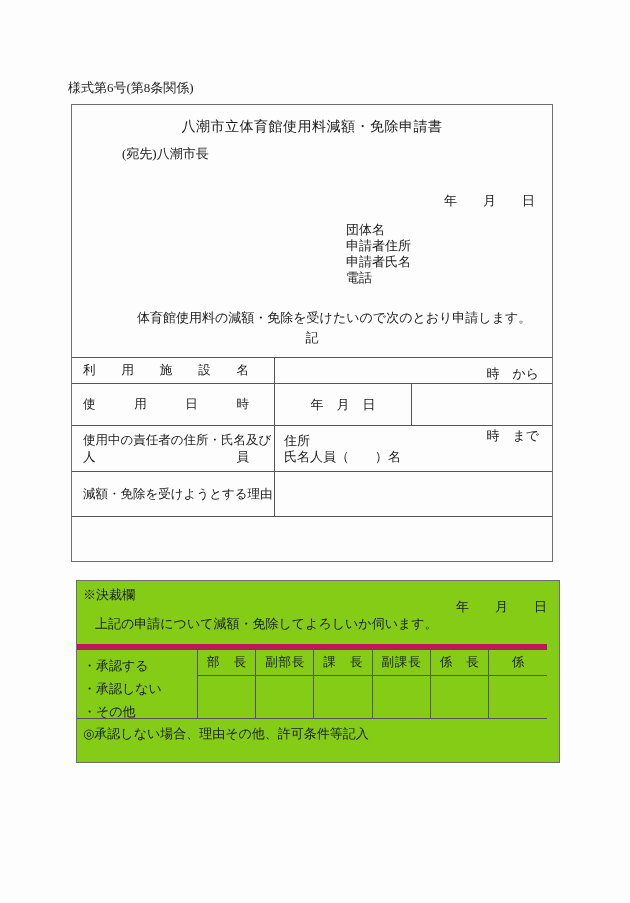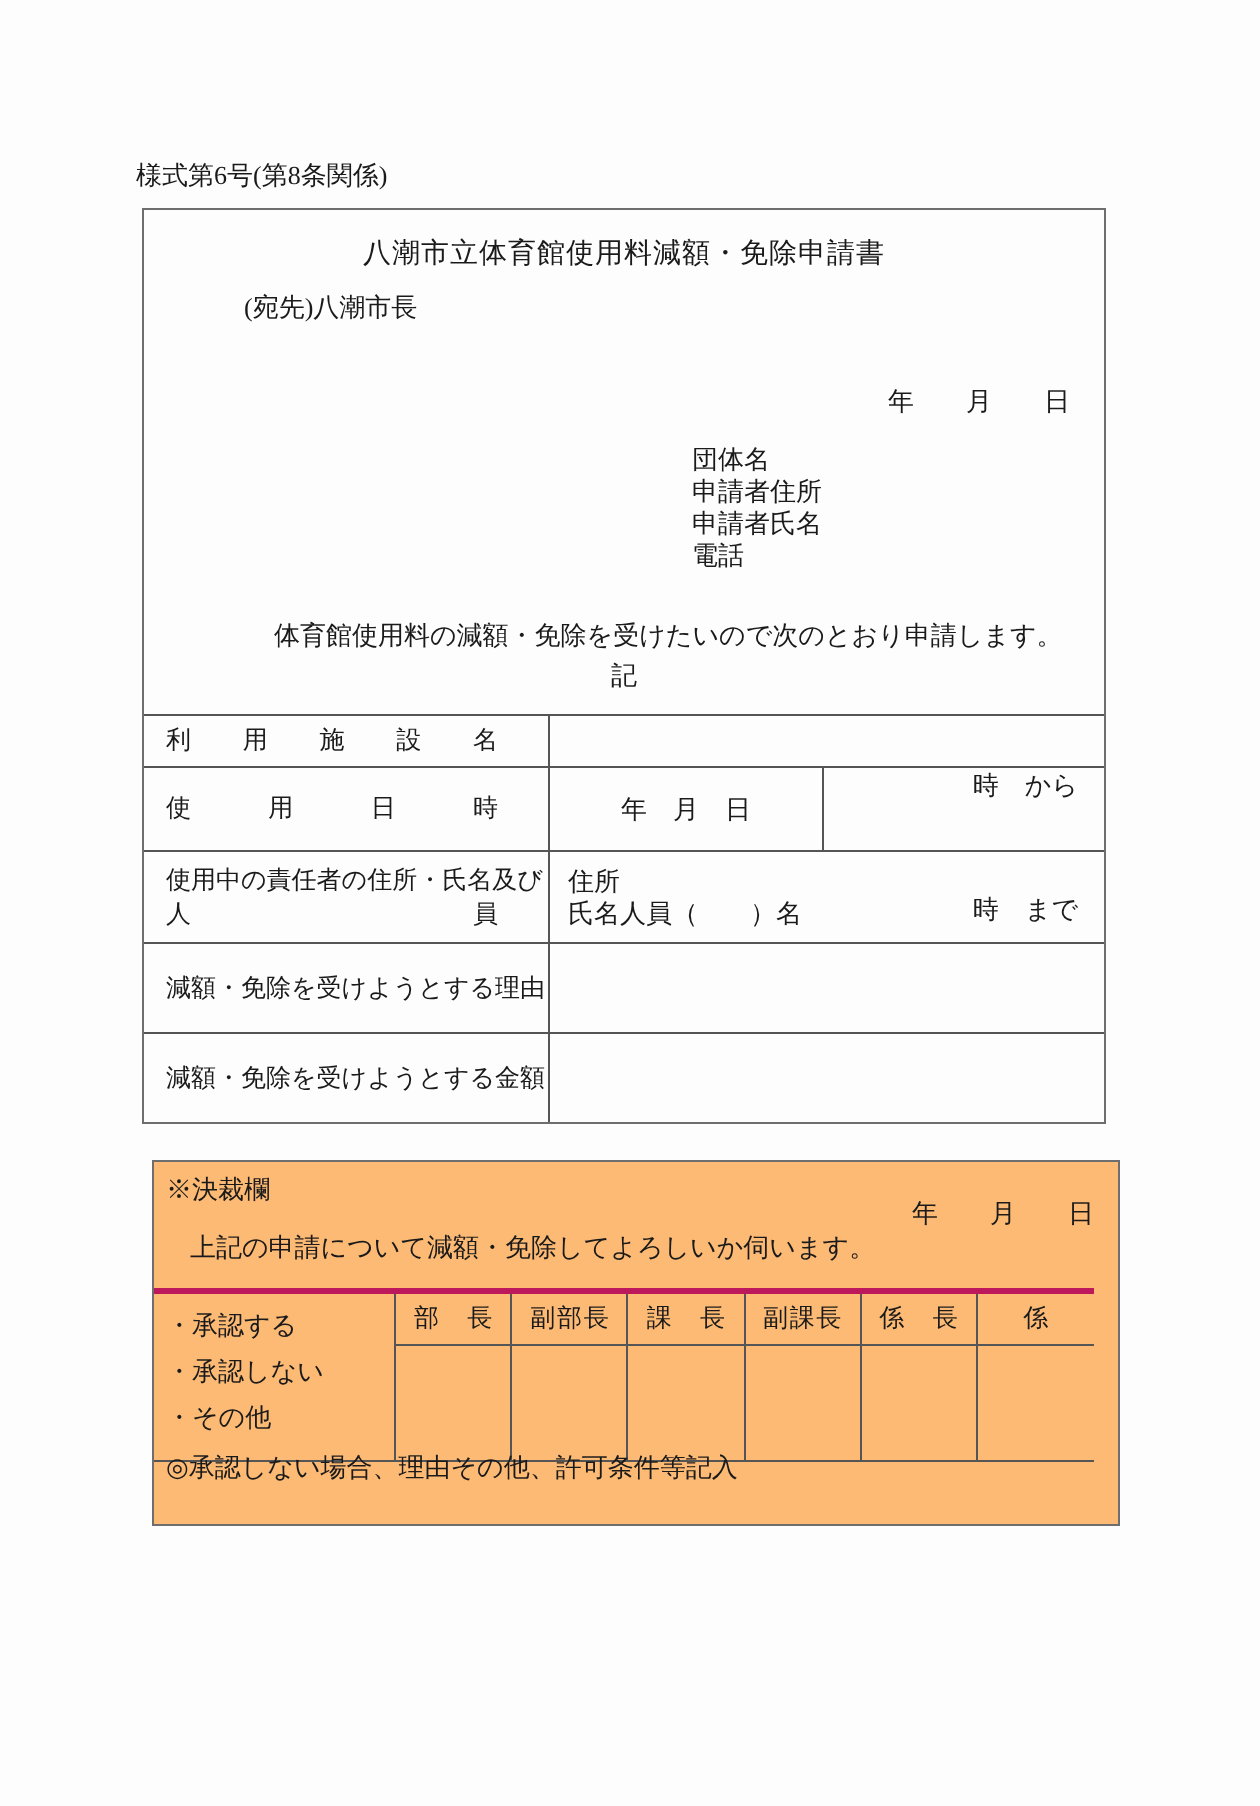--- a/index.html
+++ b/index.html
@@ -36,34 +36,34 @@
   .cell{box-sizing:border-box;min-width:0;min-height:0;}
   .br{border-right:1px solid #555;}
   .bb{border-bottom:1px solid #555;}
   .lbl{
     display:flex;flex-direction:column;justify-content:center;
     font-size:12.5px;padding:0 25px 0 11px;white-space:nowrap;
   }
   .spread{text-align:justify;text-align-last:justify;}
   .span2{grid-column:2 / 4;}
   .datecell{display:flex;align-items:center;justify-content:center;font-size:13px;}
-  .timecell{display:flex;flex-direction:column;align-items:flex-end;
+  .timecell{display:flex;flex-direction:column;justify-content:center;align-items:flex-end;
             padding-right:13px;font-size:13px;line-height:18px;gap:44px;}
   .respcell{display:flex;flex-direction:column;justify-content:center;
             font-size:13px;line-height:16px;padding:2px 10px 2px 9px;}
   .resp-line2{display:flex;justify-content:flex-start;}
 
   
-  .box2{left:76px;top:580px;width:484px;height:183px;border:1px solid #6e6e6e;box-sizing:border-box;background:#fdba74;}
+  .box2{left:76px;top:580px;width:484px;height:183px;border:1px solid #6e6e6e;box-sizing:border-box;background:#84cc16;}
   .box2 .kessai{left:6px;top:5px;font-size:13px;}
   .box2 .date2{right:12px;top:17px;font-size:13px;}
   .box2 .inquiry{left:18px;top:34px;font-size:13px;}
   .table2{
-    left:0;right:12px;top:63px;height:87px;box-sizing:border-box;
-    border-top:3px solid #be185d;border-bottom:1px solid #555;
+    left:0;right:12px;top:63px;height:75px;box-sizing:border-box;
+    border-top:6px solid #be185d;border-bottom:1px solid #555;
     display:grid;
     grid-template-columns:121px repeat(6,1fr);
     grid-template-rows:26px 1fr;
   }
   .optcell{grid-row:1 / 3;font-size:13px;line-height:23px;padding:4px 0 0 6px;}
   .hdr{display:flex;align-items:center;font-size:12.5px;padding:0 9px;}
   .hdr.spread{display:block;line-height:25px;}
   .hdr.center{justify-content:center;padding:0;}
   .box2 .remark{left:6px;top:144px;font-size:13px;}
 </style>
@@ -113,21 +113,20 @@
         <div>住所</div>
         <div class="resp-line2">
           <span>氏名</span>
           <span>人員（　　）名</span>
         </div>
       </div>
 
       <div class="cell lbl br bb">減額・免除を受けようとする理由</div>
       <div class="cell span2 bb"></div>
 
-      <div class="cell lbl br">減額・免除を受けようとする金額</div>
       <div class="cell span2"></div>
 
     </div>
   </div>
 
   <div class="abs box2">
 
     <div class="abs kessai">※決裁欄</div>
 
     <div class="abs date2">年　　月　　日</div>

